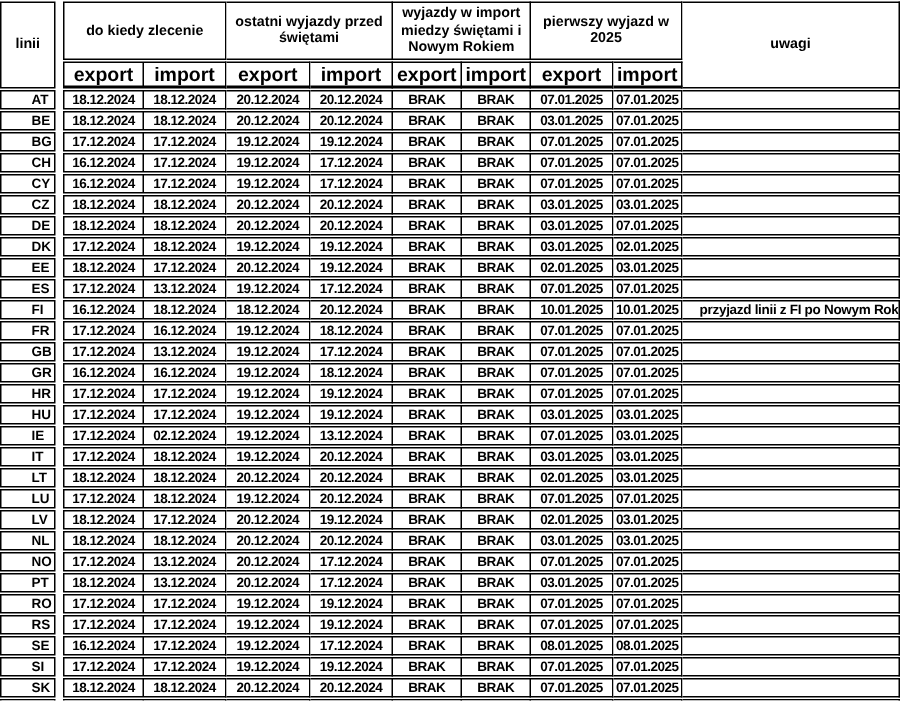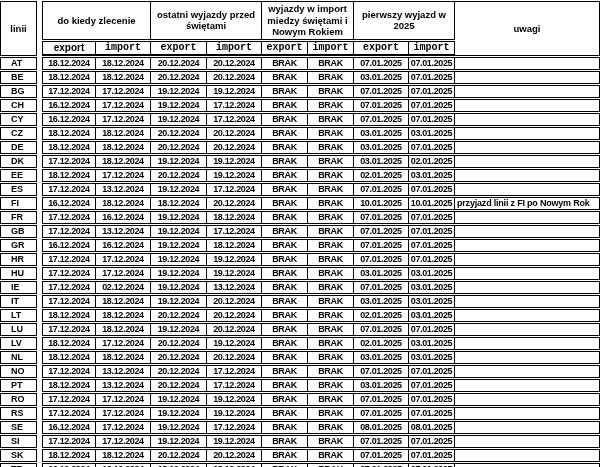--- a/index.html
+++ b/index.html
@@ -20,44 +20,44 @@
     border: 1px solid #000;
     padding: 0;
     text-align: center;
     vertical-align: middle;
     overflow: hidden;
     white-space: nowrap;
     background: #fff;
   }
   
   thead tr.group-row th:nth-child(n+4) { border-left: 0; }
-  thead tr.sub-row th:not(:first-child) { border-left: 0; font-family: Liberation Mono, monospace; }
+  thead tr.sub-row th:not(:first-child) { border-left: 0; }
   tbody td:nth-child(n+4) { border-left: 0; }
   .spacer-cell { border: none !important; background: transparent; }
 
   thead tr.group-row th {
     height: 38px;
     font-size: 9.5px;
     line-height: 11.5px;
     white-space: normal;
     padding: 1px 2px;
   }
   thead tr.sub-row th {
     height: 15px;
-    font-size: 10px;
+    font-size: 13px;
     border-bottom-width: 2px; 
   }
   tbody td {
     height: 12.7px;
     font-size: 9px;
     line-height: 11px;
     letter-spacing: -0.35px;
   }
-  td.kraj-cell { text-align: left; padding-left: 10px; letter-spacing: 0; }
-  td.uwagi-cell { text-align: left; padding-left: 2px; letter-spacing: -0.2px; }
+  td.kraj-cell { text-align: left; padding-left: 20px; letter-spacing: 0; }
+  td.uwagi-cell { text-align: right; padding-left: 2px; letter-spacing: -0.2px; }
 </style>
 </head>
 <body>
 
 <table>
   <colgroup>
     <col style="width:37px">
     <col style="width:5px">
     <col style="width:54px">
     <col style="width:55px">

